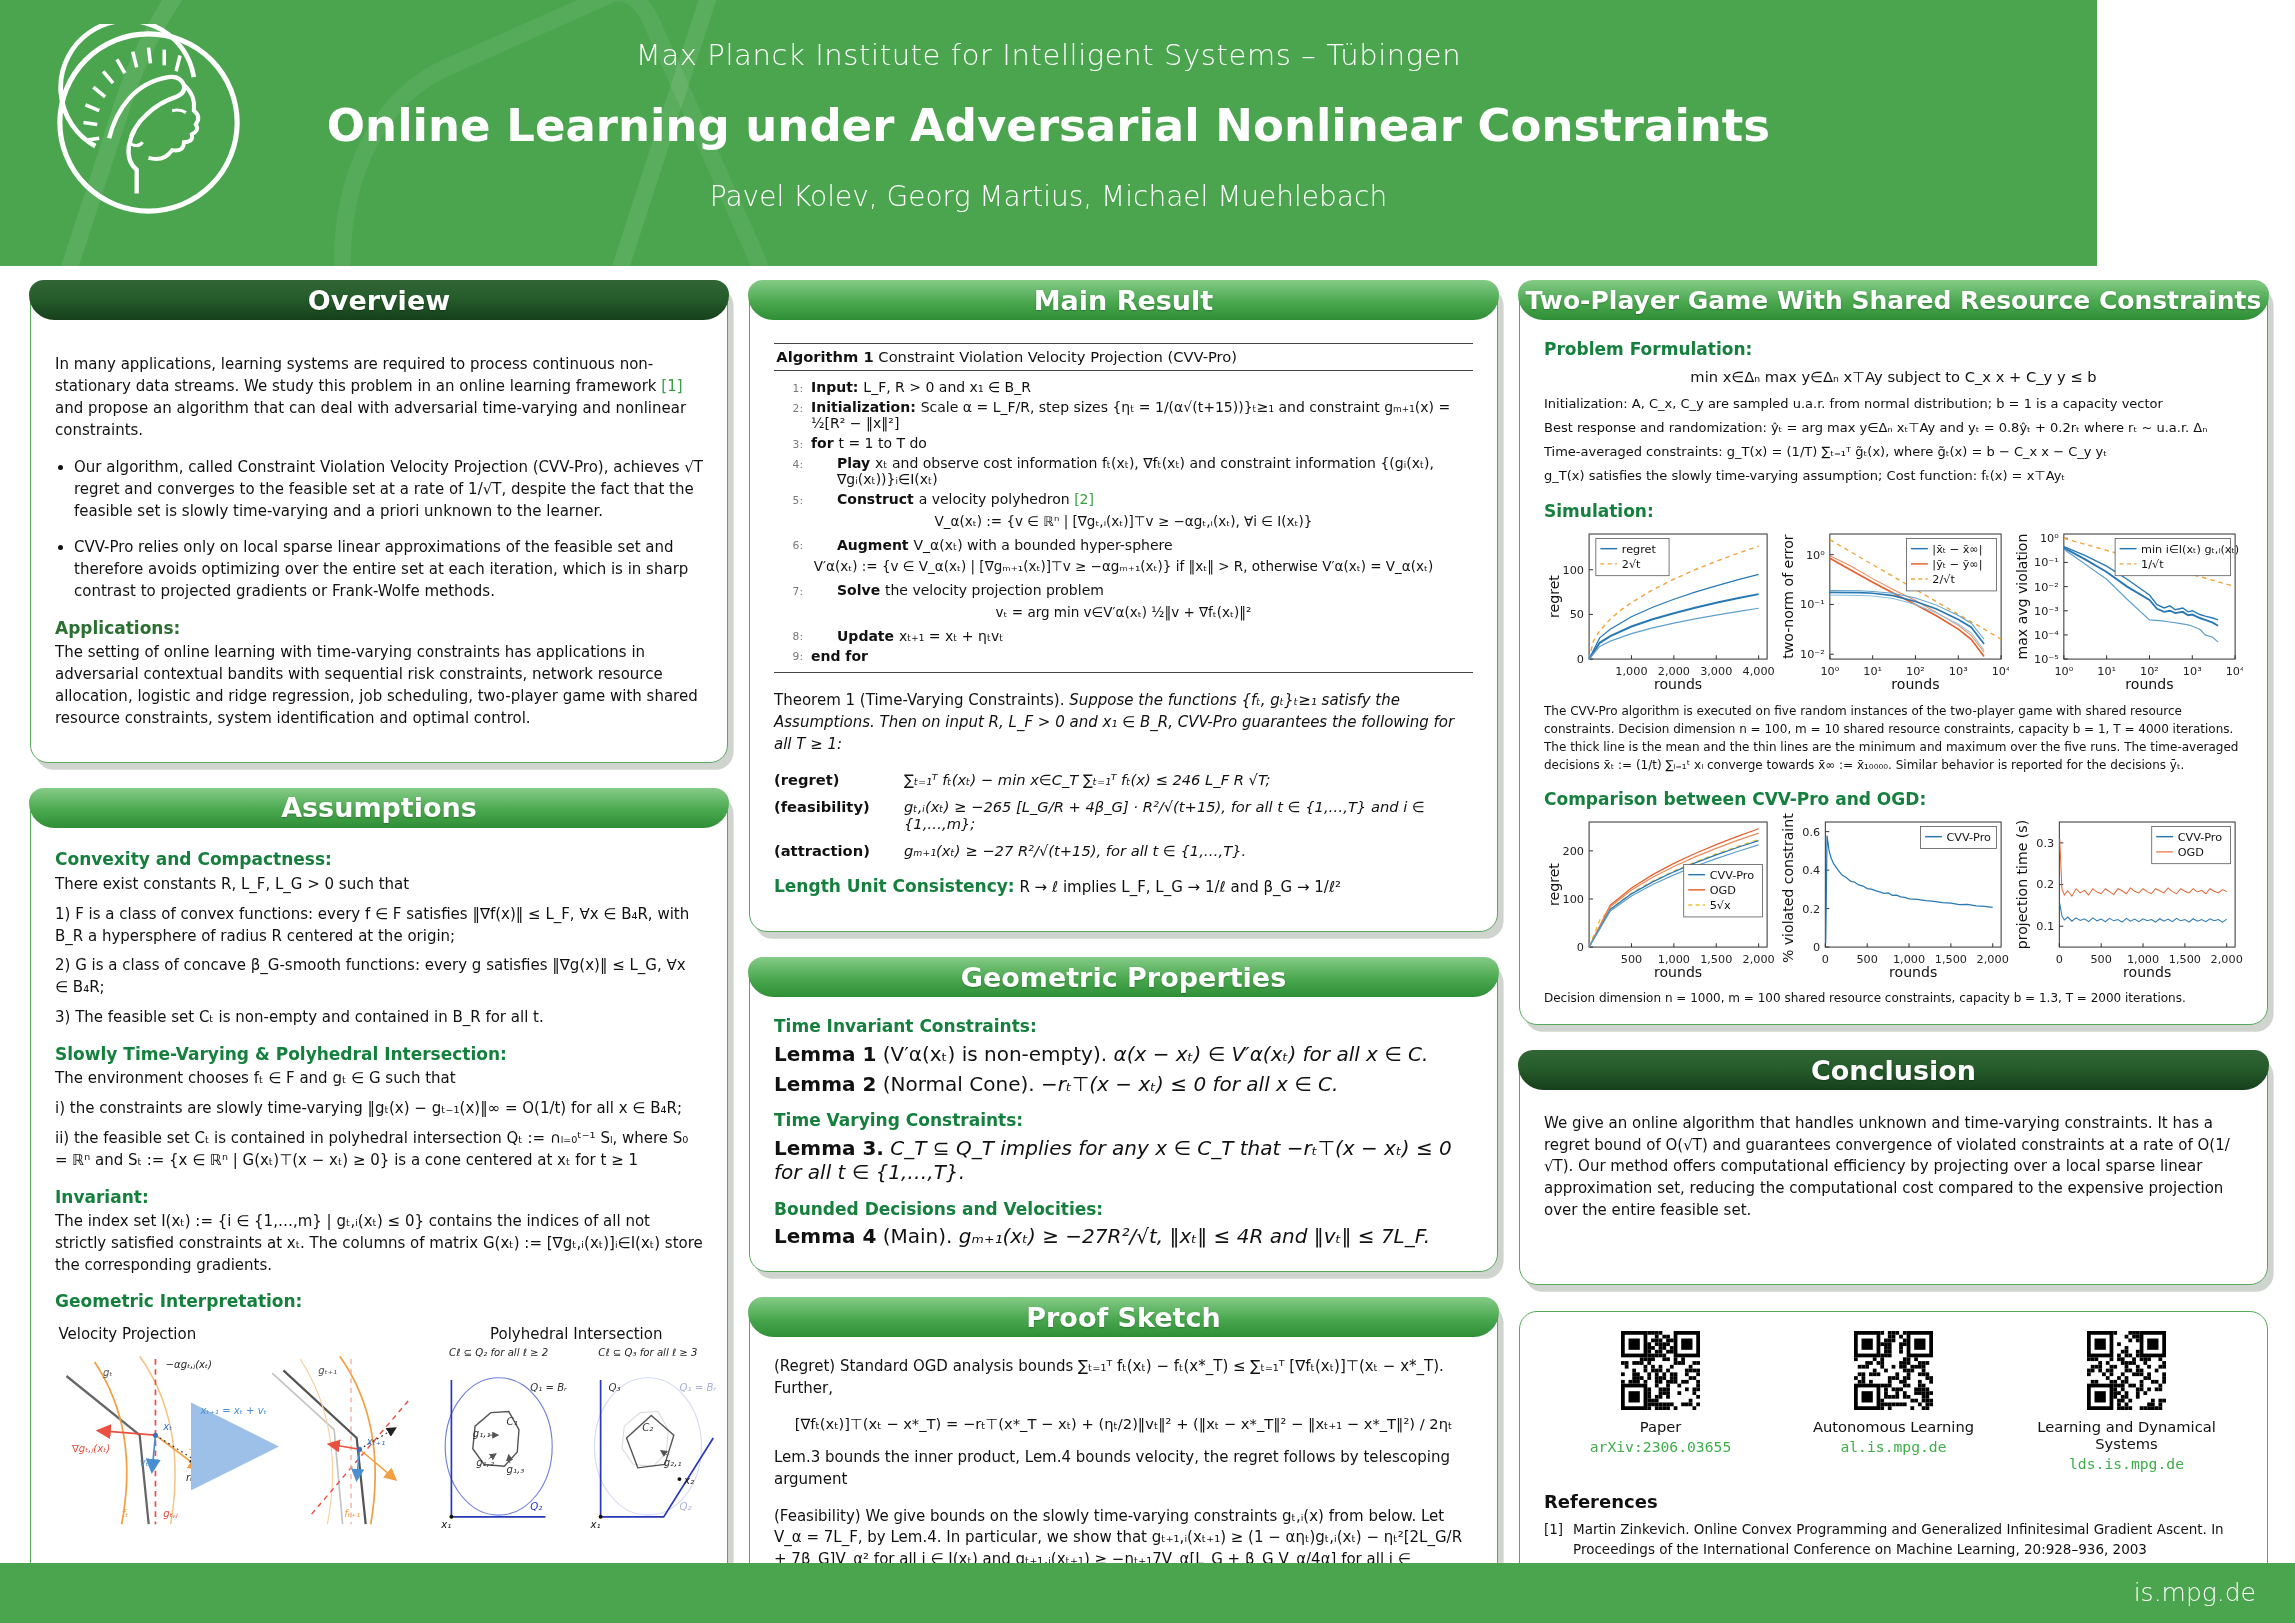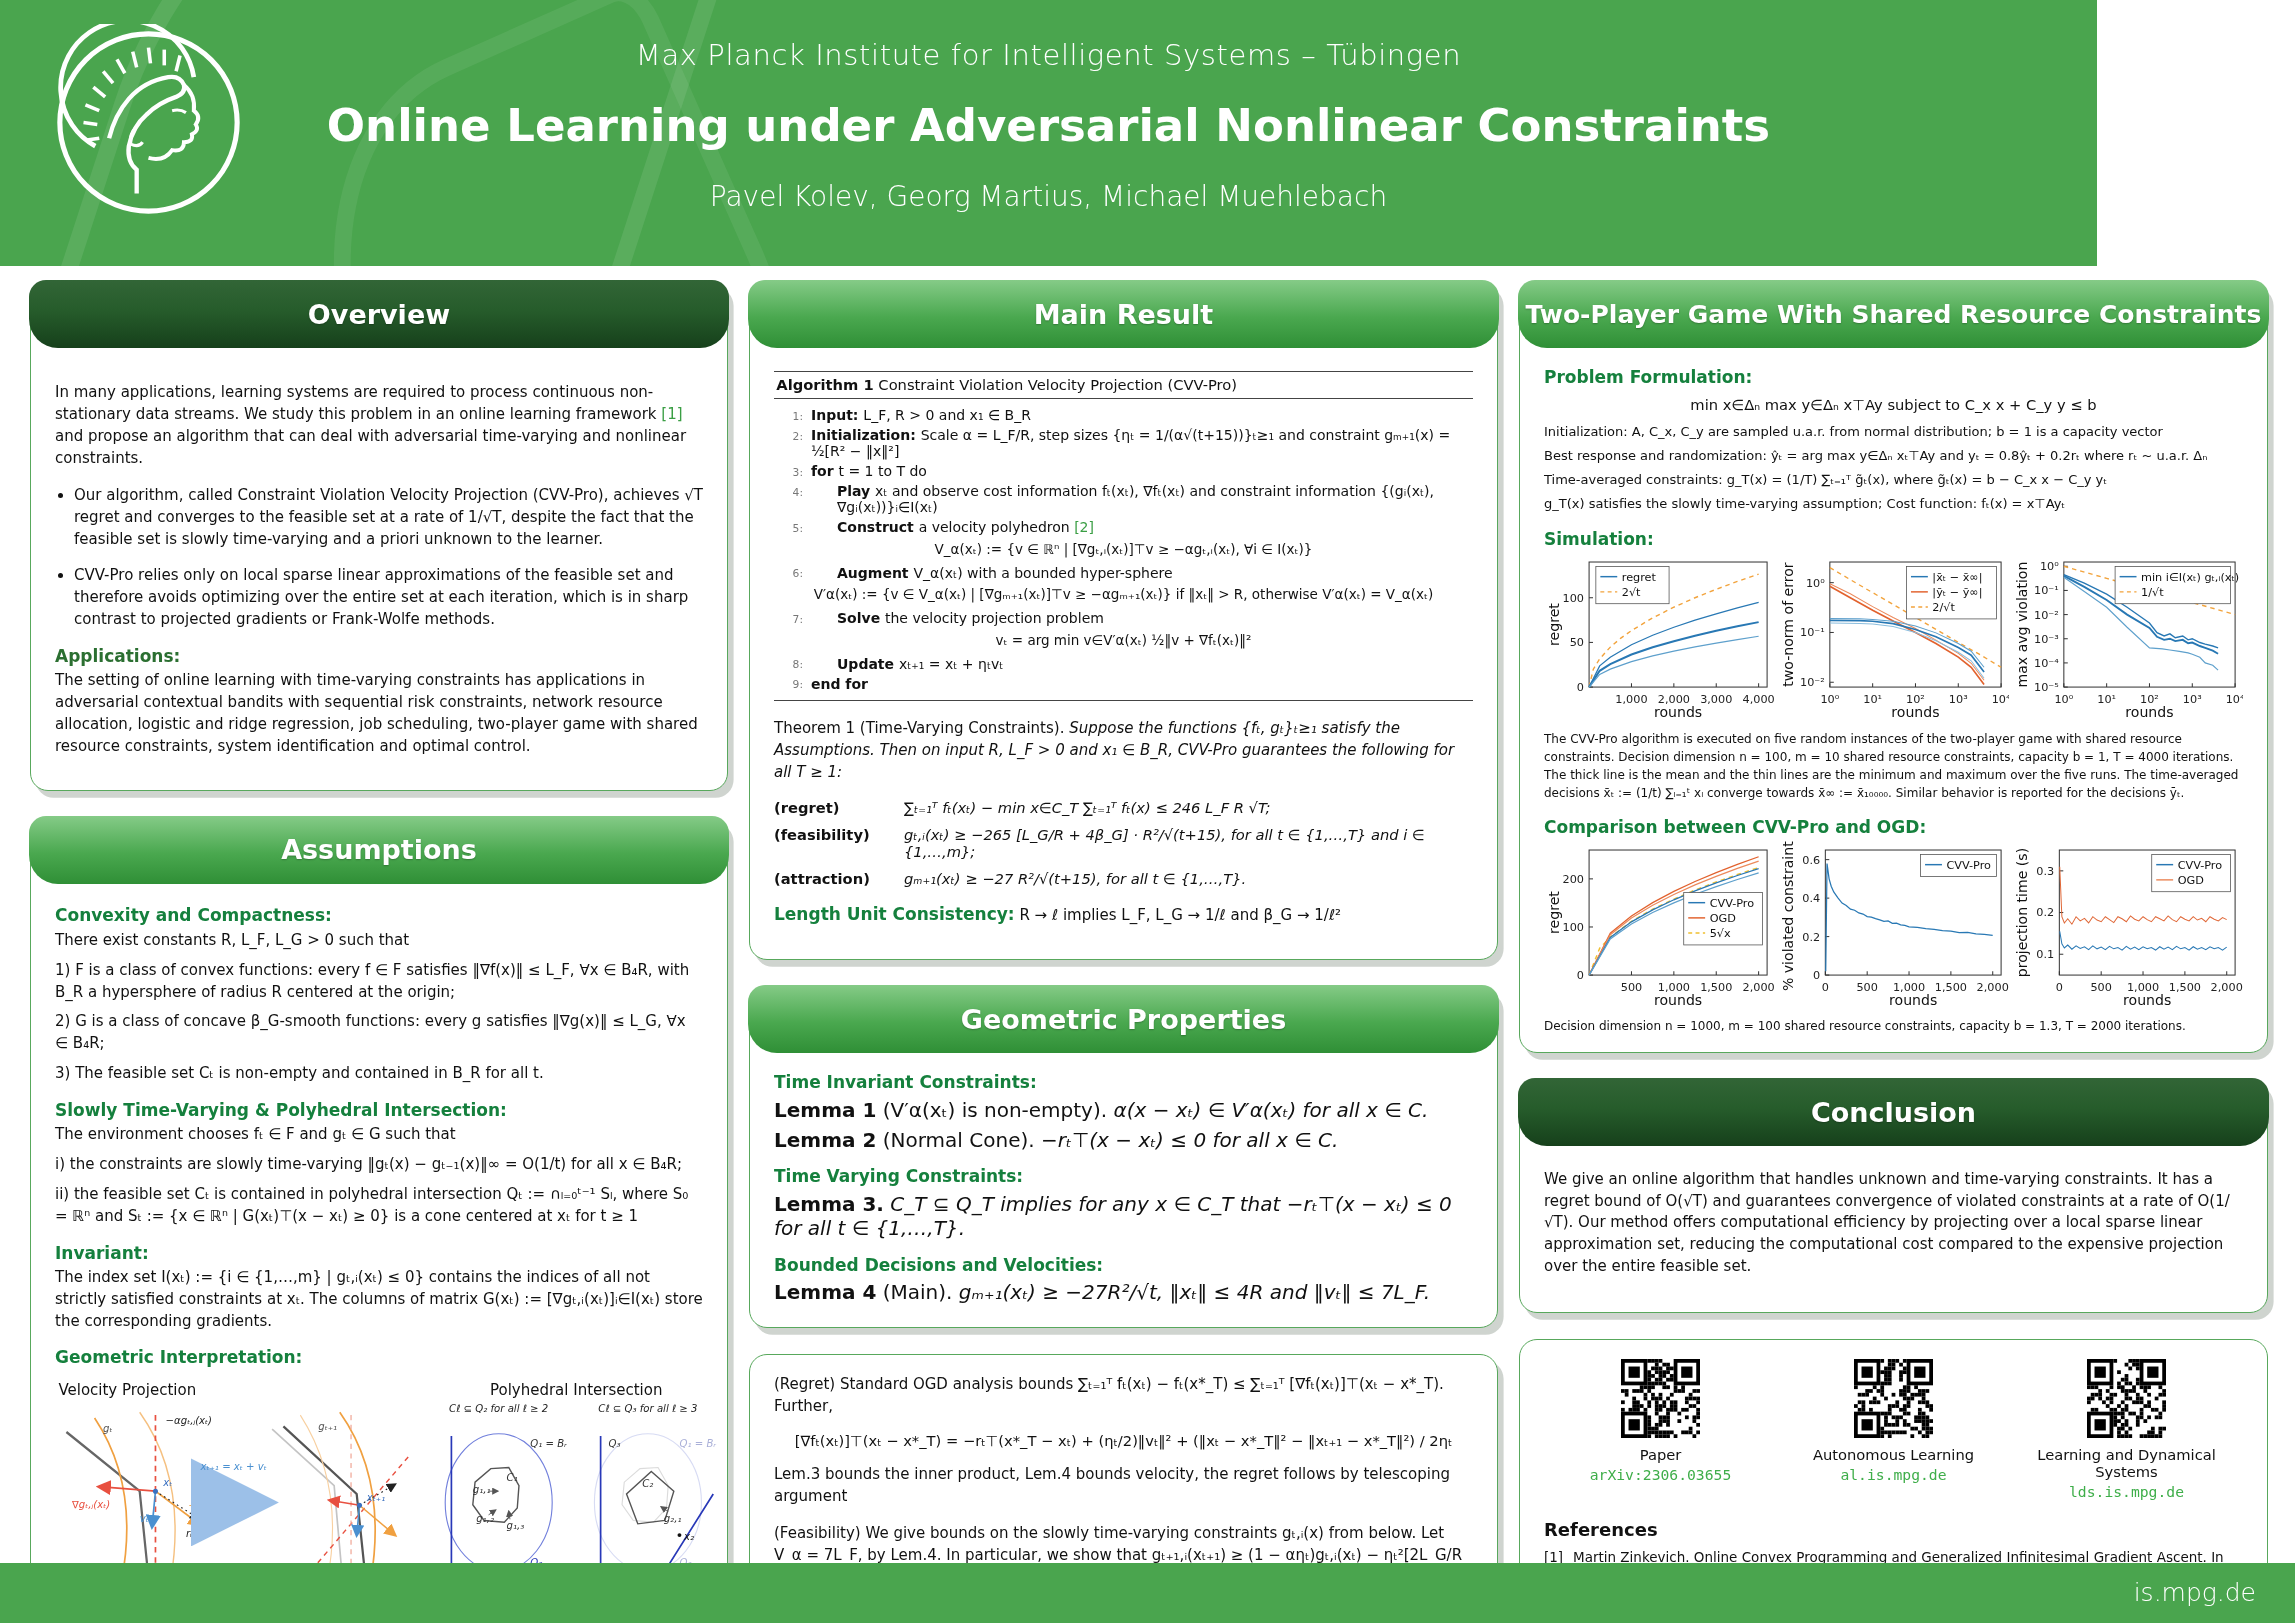--- a/index.html
+++ b/index.html
@@ -17,21 +17,21 @@
   .logo{position:absolute;left:50px;top:24px;width:197px;height:197px;}
   .footer{position:absolute;left:0;bottom:0;width:2295px;height:61px;background:#4aa54e;}
   .footer span{position:absolute;right:39px;top:14.7px;color:#fff;font-size:25px;font-weight:300;}
   
   .col{position:absolute;top:281px;}
   .col-l{left:30px;width:698px;}
   .col-m{left:749px;width:749px;}
   .col-r{left:1519px;width:749px;}
   .panel{position:relative;background:#fff;border:1.7px solid #58a85c;border-radius:18px;
          box-shadow:5.6px 6.8px 0 rgba(110,125,110,0.33);margin-bottom:26px;}
-  .ptitle{margin:-1.7px -1.7px 0 -1.7px;height:68px;border-radius:17px 17px 29px 29px;
+  .ptitle{margin:-1.7px -1.7px 0 -1.7px;height:40px;border-radius:17px 17px 29px 29px;
           display:flex;align-items:center;justify-content:center;
           color:#fff;font-size:27px;font-weight:bold;text-shadow:0 1.1px 1.7px rgba(0,0,0,0.25);}
   .bright{background:linear-gradient(180deg,#85cb87 0%,#4aa84f 55%,#2f8f36 100%);}
   .dark{background:linear-gradient(180deg,#41794594 0%,#265c2b 45%,#16401b 100%),#1d4a22;}
   .pbody{padding:19px 24px 17px 24px;}
   .txt{font-size:15px;line-height:1.46;}
   .small{font-size:13px;line-height:1.5;}
   .ghead{color:#15803d;font-weight:bold;font-size:17px;margin:14.7px 0 4.5px 0;}
   .ghead-dark{color:#2b6f31;}
   .ref{color:#3a9e44;}
@@ -327,20 +327,23 @@
         <div class="lem"><b>Lemma 1</b><span> (V′α(xₜ) is non-empty).</span><span class="titalic"> α(x − xₜ) ∈ V′α(xₜ) for all x ∈ C.</span></div>
         <div class="lem"><b>Lemma 2</b><span> (Normal Cone).</span><span class="titalic"> −rₜ⊤(x − xₜ) ≤ 0 for all x ∈ C.</span></div>
         <div class="ghead">Time Varying Constraints:</div>
         <div class="lem"><b>Lemma 3.</b><span class="titalic"> C_T ⊆ Q_T implies for any x ∈ C_T that −rₜ⊤(x − xₜ) ≤ 0 for all t ∈ {1,…,T}.</span></div>
         <div class="ghead">Bounded Decisions and Velocities:</div>
         <div class="lem"><b>Lemma 4</b><span> (Main).</span><span class="titalic"> gₘ₊₁(xₜ) ≥ −27R²/√t, ‖xₜ‖ ≤ 4R and ‖vₜ‖ ≤ 7L_F.</span></div>
       </div>
     </div>
 
     <div class="panel" style="min-height:309px;">
+      <div class="ptitle bright">
+          <span>Proof Sketch</span>
+        </div>
       <div class="pbody">
         <p class="txt" style="margin-top:0;"><span class="thead">(Regret) </span><span>Standard OGD analysis bounds ∑ₜ₌₁ᵀ fₜ(xₜ) − fₜ(x*_T) ≤ ∑ₜ₌₁ᵀ [∇fₜ(xₜ)]⊤(xₜ − x*_T). Further,</span></p>
         <div class="eq">[∇fₜ(xₜ)]⊤(xₜ − x*_T) = −rₜ⊤(x*_T − xₜ) + (ηₜ/2)‖vₜ‖² + (‖xₜ − x*_T‖² − ‖xₜ₊₁ − x*_T‖²) / 2ηₜ</div>
         <p class="txt">Lem.3 bounds the inner product, Lem.4 bounds velocity, the regret follows by telescoping argument</p>
         <p class="txt"><span class="thead">(Feasibility) </span><span>We give bounds on the slowly time-varying constraints gₜ,ᵢ(x) from below. Let V_α = 7L_F, by Lem.4. In particular, we show that gₜ₊₁,ᵢ(xₜ₊₁) ≥ (1 − αηₜ)gₜ,ᵢ(xₜ) − ηₜ²[2L_G/R + 7β_G]V_α² for all i ∈ I(xₜ) and gₜ₊₁,ᵢ(xₜ₊₁) ≥ −ηₜ₊₁7V_α[L_G + β_G V_α/4α] for all i ∈ {1,…,m}\I(xₜ). Using a non-trivial inductive argument, we establish a lower bound of the form gₜ,ᵢ(xₜ) ≥ −cηₜ.</span></p>
       </div>
     </div>
   </div>
 
   <div class="col col-r">

